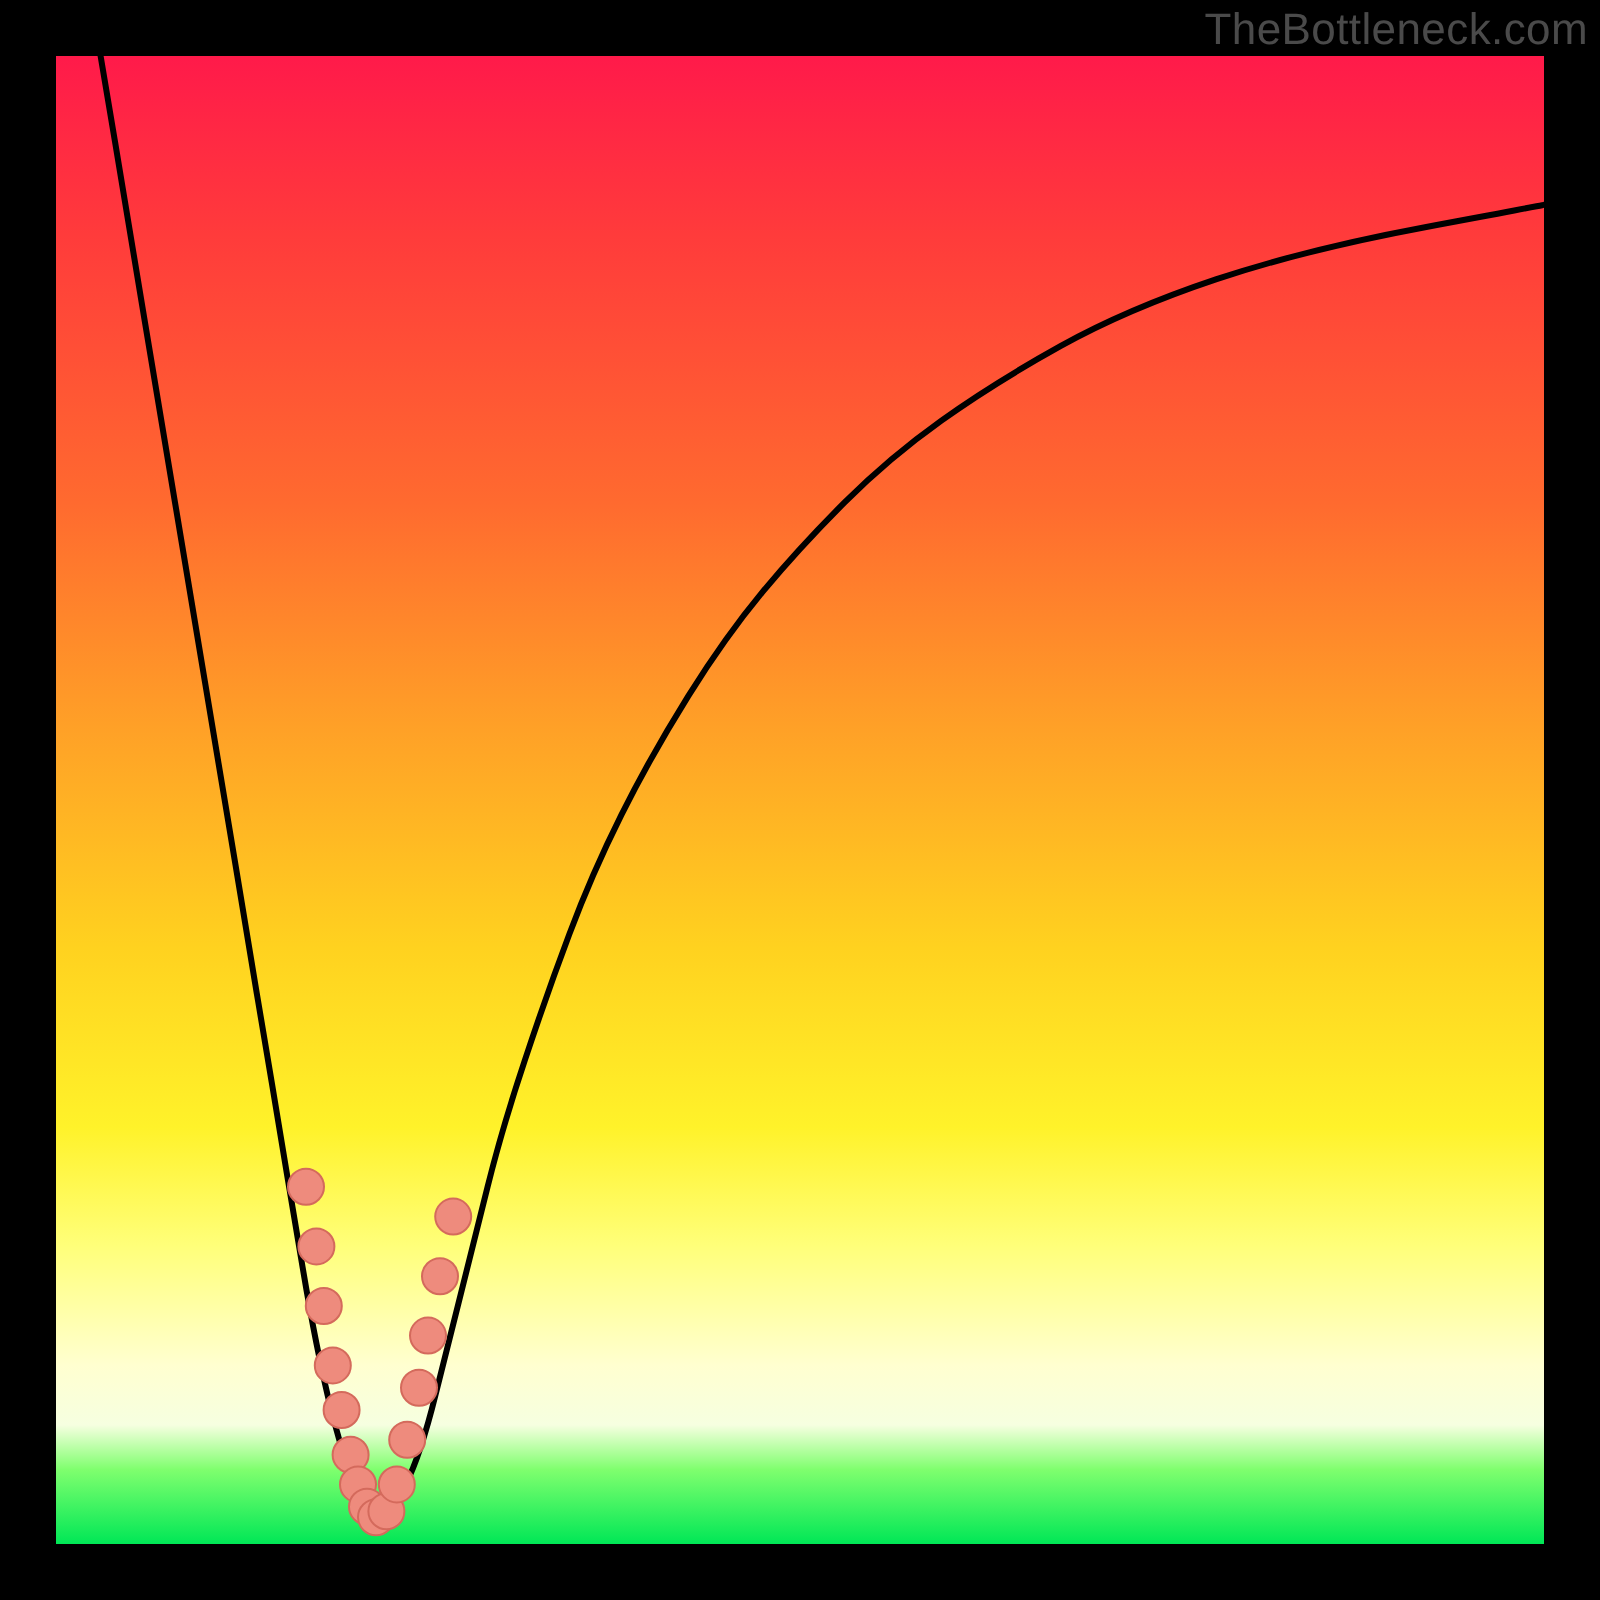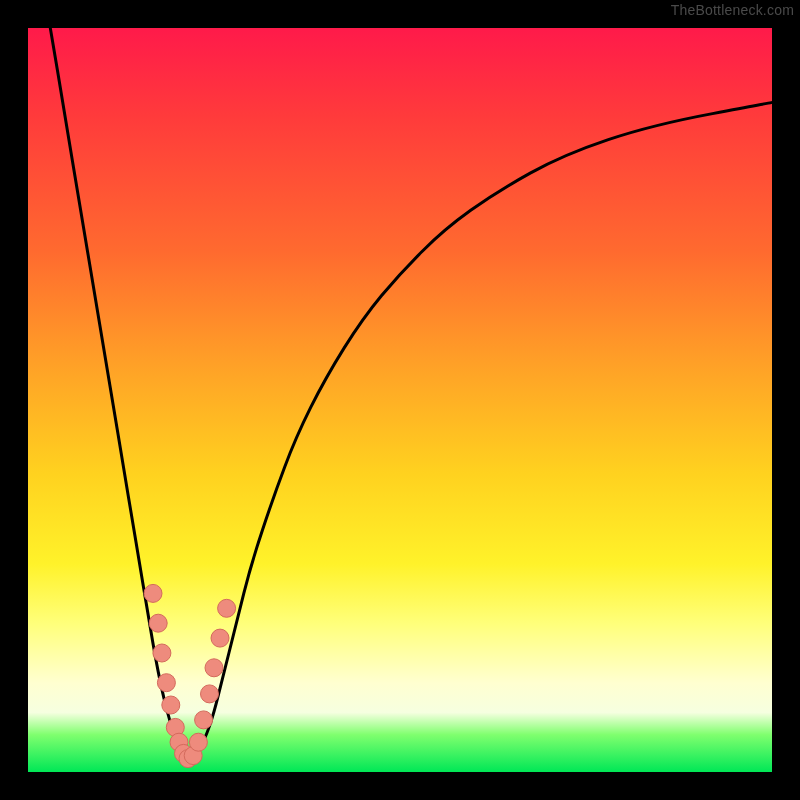--- a/index.html
+++ b/index.html
@@ -45,21 +45,21 @@
       #f6ffe0 92%,
       #7fff6e 95%,
       #00e756 100%
     );
   }
   .watermark {
     position: absolute;
     top: 2px;
     right: 6px;
     color: #4a4a4a;
-    font-size: 14px;
+    font-size: 22px;
     letter-spacing: 0.2px;
     font-weight: 500;
     user-select: none;
     margin-left: 31px;
   }
   svg.curves {
     position: absolute;
     left: 0;
     top: 0;
     width: 744px;

